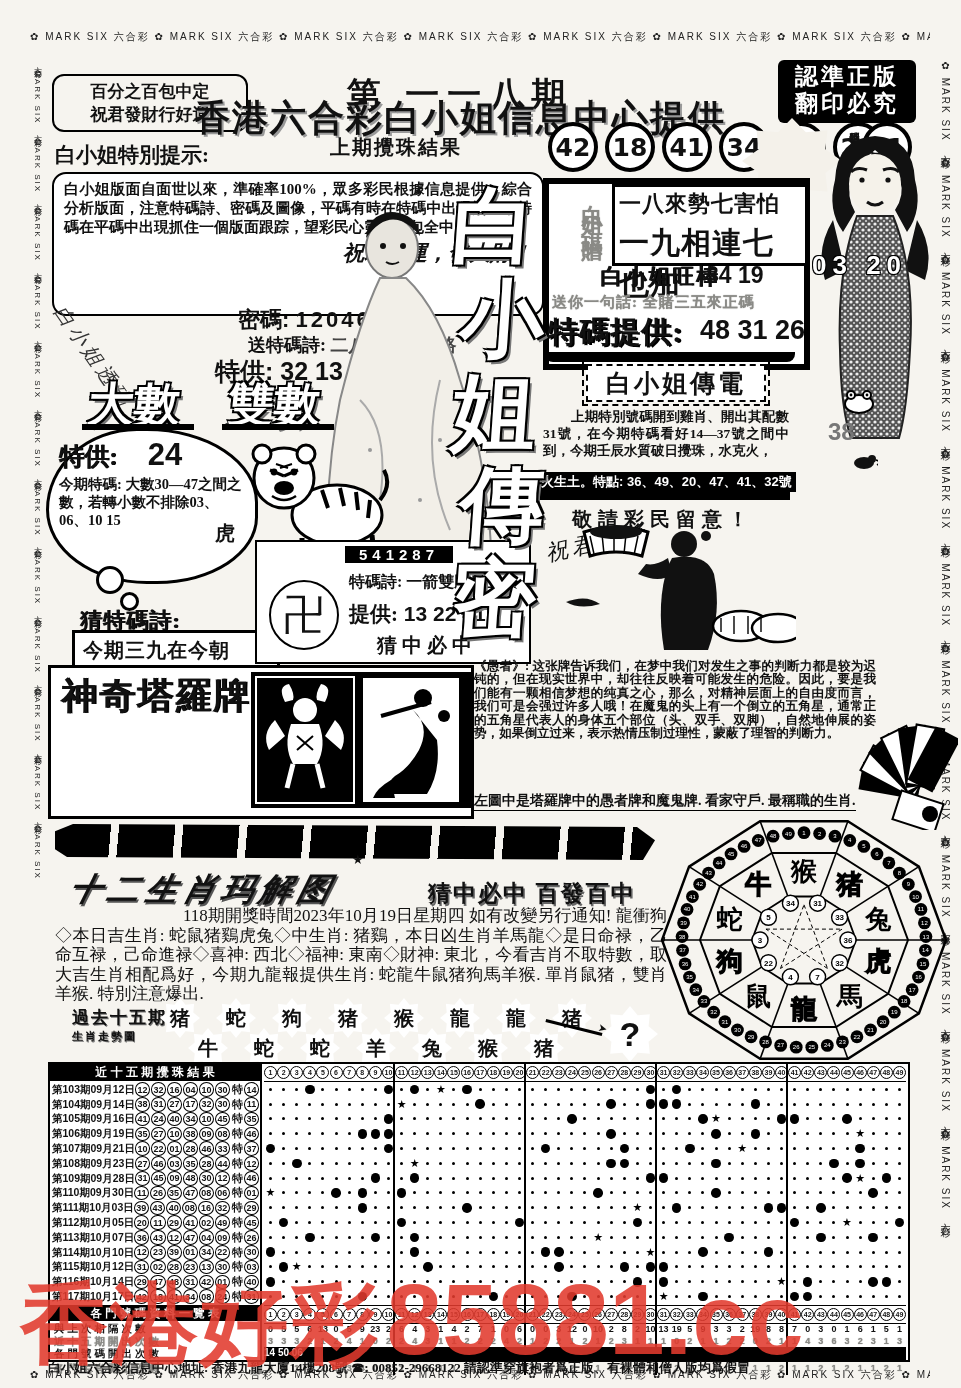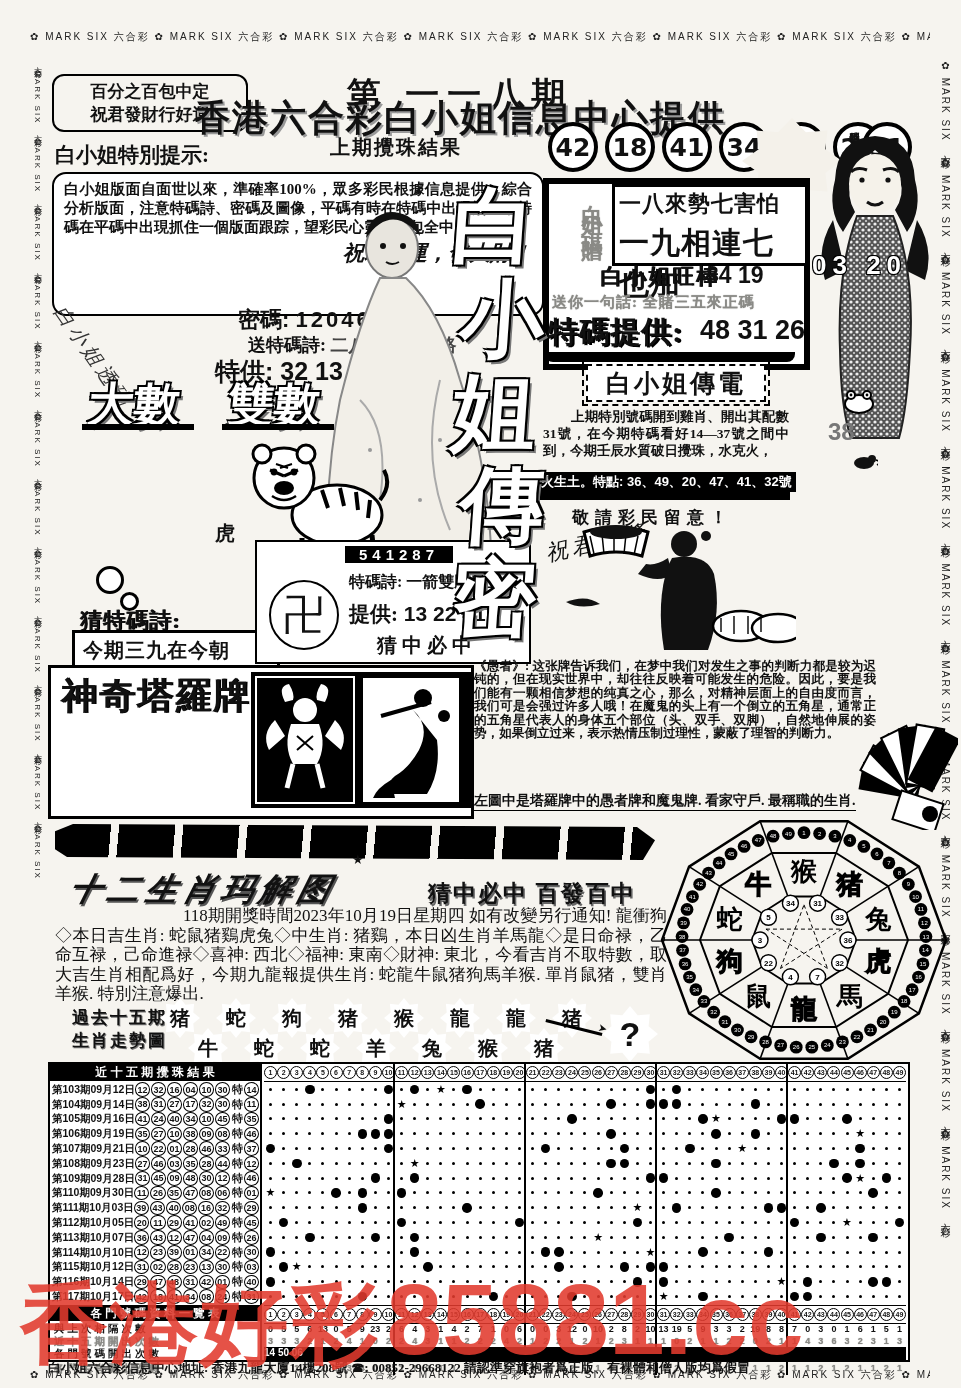--- a/index.html
+++ b/index.html
@@ -67,20 +67,24 @@
   <div class="abs strip stripv" id="strip-left" style="left:26px;top:60px;width:16px;height:1290px;font-size:8px;">六合彩 MARK SIX 六合彩 MARK SIX 六合彩 MARK SIX 六合彩 MARK SIX 六合彩 MARK SIX 六合彩 MARK SIX 六合彩 MARK SIX 六合彩 MARK SIX 六合彩 MARK SIX 六合彩 MARK SIX 六合彩 MARK SIX 六合彩 MARK SIX </div>
   <div class="abs strip stripv" id="strip-right" style="left:922px;top:60px;width:30px;height:1290px;font-size:10px;">✿ MARK SIX 六合彩 ✿ MARK SIX 六合彩 ✿ MARK SIX 六合彩 ✿ MARK SIX 六合彩 ✿ MARK SIX 六合彩 ✿ MARK SIX 六合彩 ✿ MARK SIX 六合彩 ✿ MARK SIX 六合彩 ✿ MARK SIX 六合彩 ✿ MARK SIX 六合彩 ✿ MARK SIX 六合彩 ✿ MARK SIX 六合彩 </div>
   <div class="abs strip" id="strip-bottom" style="left:30px;top:1368px;width:900px;height:18px;font-size:10px;">✿ MARK SIX 六合彩 ✿ MARK SIX 六合彩 ✿ MARK SIX 六合彩 ✿ MARK SIX 六合彩 ✿ MARK SIX 六合彩 ✿ MARK SIX 六合彩 ✿ MARK SIX 六合彩 ✿ MARK SIX 六合彩 </div>
 
   <div class="abs sloganbox b serif" style="left:52px;top:62px;width:180px;margin-top:12px;">
     <div>百分之百包中定</div>
     <div>祝君發財行好運</div>
   </div>
   <div class="abs b serif" style="left:150px;top:72px;width:620px;text-align:center;font-size:34px;letter-spacing:8px;">第 一一八期</div>
   <div class="abs b serif" style="left:120px;top:94px;width:680px;text-align:center;font-size:36px;letter-spacing:2px;text-shadow:2px 2px 0 #999;">香港六合彩白小姐信息中心提供</div>
+  <div class="abs badge" style="left:778px;top:60px;width:138px;height:60px;">
+    <div>認準正版</div>
+    <div>翻印必究</div>
+  </div>
 
   <div class="abs b serif" style="left:55px;top:133px;font-size:21px;margin-top:8px;">白小姐特別提示:</div>
   <div class="abs b serif" style="left:330px;top:134px;font-size:20px;letter-spacing:2px;">上期攪珠結果</div>
   <div class="abs" id="balls" style="left:548px;top:122px;display:flex;gap:7px;">
       <div class="ball">42</div>
       <div class="ball">18</div>
       <div class="ball">41</div>
       <div class="ball">34</div>
       <div class="ball">08</div>
       <div class="ball">24</div>
@@ -153,20 +157,25 @@
     <path d="M38,100 Q20,130 30,160 L50,150 Z M122,100 Q140,130 130,160 L110,150 Z" fill="#111"></path>
     <path d="M62,96 L98,96 Q120,150 115,230 Q112,290 104,318 L56,318 Q46,290 45,230 Q42,150 62,96 Z" fill="url(#sp)" stroke="#222" stroke-width="2"></path>
   </svg>
   <div class="abs outline1 b" style="left:812px;top:250px;font-size:26px;letter-spacing:6px;">03 20</div>
 
   <div class="abs bigoutline outline2" style="left:88px;top:374px;transform:skew(-6deg);">大數</div>
   <div class="abs underbar" style="left:82px;top:424px;width:112px;"></div>
   <div class="abs bigoutline outline2" style="left:228px;top:374px;transform:skew(-6deg);">雙數</div>
   <div class="abs underbar" style="left:222px;top:424px;width:112px;"></div>
 
+  <div class="abs bubble" style="left:46px;top:428px;width:186px;height:138px;padding:6px 10px;">
+    <span class="rough serif" style="font-size:25px;">特供:</span>
+    <span class="b" style="font-size:31px;margin-left:26px;">24</span>
+    <div class="serif b" style="font-size:14.5px;line-height:18px;margin-top:2px;">今期特碼: 大數30—47之間之數，若轉小數不排除03、06、10 15</div>
+  </div>
   <div class="abs" style="left:96px;top:566px;width:22px;height:22px;border:3px solid #000;border-radius:50%;background:#fff;"></div>
   <div class="abs" style="left:120px;top:592px;width:13px;height:13px;border:3px solid #000;border-radius:50%;background:#fff;"></div>
 
   <svg class="abs" style="left:232px;top:430px;" width="160" height="135" viewBox="0 0 160 135">
     <ellipse cx="105" cy="85" rx="45" ry="30" fill="#fff" stroke="#000" stroke-width="3"></ellipse>
     <circle cx="52" cy="48" r="30" fill="#fff" stroke="#000" stroke-width="3"></circle>
     <circle cx="30" cy="24" r="9" fill="#fff" stroke="#000" stroke-width="3"></circle>
     <circle cx="74" cy="24" r="9" fill="#fff" stroke="#000" stroke-width="3"></circle>
     <path d="M38,40 L52,46 M66,40 L52,46" stroke="#000" stroke-width="3"></path>
     <circle cx="42" cy="42" r="3.4" fill="#000"></circle>
@@ -203,21 +212,21 @@
     </div>
     <div class="abs serif b" style="left:120px;top:90px;font-size:20px;">猜 中 必 中</div>
   </div>
 
   <div class="abs dashedbox ctr" style="left:586px;top:364px;width:176px;height:34px;">
     <span class="serif b" style="font-size:25px;letter-spacing:3px;">白小姐傳電</span>
   </div>
   <div class="abs serif b" style="left:543px;top:408px;width:246px;font-size:13.5px;line-height:17px;text-align:justify;text-indent:28px;">上期特別號碼開到雞肖、開出其配數31號，在今期特碼看好14—37號之間中到，今期壬辰水質破日攪珠，水克火，</div>
   <div class="abs blackline" style="left:538px;top:472px;width:252px;font-size:13px;padding:1px 3px;">火生土。特點: 36、49、20、47、41、32號</div>
   <div class="abs" style="left:538px;top:492px;width:252px;height:8px;background:#000;"></div>
-  <div class="abs serif b" style="left:572px;top:506px;font-size:17px;letter-spacing:6px;">敬請彩民留意！</div>
+  <div class="abs serif b" style="left:572px;top:506px;font-size:20px;letter-spacing:6px;">敬請彩民留意！</div>
   <div class="abs serif" style="left:545px;top:528px;font-size:22px;font-style:italic;transform:rotate(-12deg);letter-spacing:4px;">祝君中獎</div>
   <div class="abs" style="left:828px;top:418px;font-size:24px;color:#777;font-weight:bold;">38</div>
 
   <svg class="abs" style="left:556px;top:522px;" width="240" height="142" viewBox="0 0 240 142">
     <path d="M28,10 Q60,0 92,10 L86,34 Q60,26 34,34 Z" fill="#fff" stroke="#000" stroke-width="3"></path>
     <path d="M34,14 L38,32 M46,12 L48,32 M58,11 L58,31 M70,12 L68,32 M82,14 L78,33" stroke="#000" stroke-width="1.5"></path>
     <ellipse cx="60" cy="10" rx="26" ry="7" fill="#111"></ellipse>
     <circle cx="128" cy="22" r="13" fill="#111"></circle>
     <path d="M112,36 Q100,44 90,42 L82,52 Q104,62 116,52 Z" fill="#111"></path>
     <path d="M116,36 Q150,30 158,52 Q166,90 152,128 L108,128 Q100,80 112,44 Z" fill="#111"></path>
@@ -429,21 +438,21 @@
         <text x="142.4032522475023" y="94.17509168905165" text-anchor="middle" font-size="8" font-weight="bold">34</text>
         <line x1="156" y1="92.8" x2="179.51141009169893" y2="156.47739820199814" stroke="#000" stroke-width="1" stroke-dasharray="4 3"></line>
         <line x1="194.04226065180615" y1="117.12260179800185" x2="132.4885899083011" y2="156.47739820199814" stroke="#000" stroke-width="1" stroke-dasharray="4 3"></line>
         <line x1="179.51141009169893" y1="156.47739820199814" x2="117.95773934819385" y2="117.12260179800184" stroke="#000" stroke-width="1" stroke-dasharray="4 3"></line>
         <line x1="132.4885899083011" y1="156.47739820199814" x2="156" y2="92.8" stroke="#000" stroke-width="1" stroke-dasharray="4 3"></line>
         <line x1="117.95773934819385" y1="117.12260179800184" x2="194.04226065180615" y2="117.12260179800185" stroke="#000" stroke-width="1" stroke-dasharray="4 3"></line>
       </svg></div>
 
   <div class="abs" style="left:72px;top:1006px;">
     <div class="rough serif" style="font-size:17px;letter-spacing:2px;text-shadow:1px 1px 0 #777;">過去十五期</div>
-    <div class="rough serif" style="font-size:17px;letter-spacing:2px;text-shadow:1px 1px 0 #777;">生肖走勢圖</div>
+    <div class="rough serif" style="font-size:11px;letter-spacing:2px;text-shadow:1px 1px 0 #777;">生肖走勢圖</div>
   </div>
   <div class="abs" id="trend-zone" style="left:150px;top:998px;width:540px;height:64px;">
       <div class="burst star8" style="left: 10px; top: 0px; width: 40px; height: 40px; font-size: 20px;">猪</div>
       <div class="burst star8" style="left: 66px; top: 0px; width: 40px; height: 40px; font-size: 20px;">蛇</div>
       <div class="burst star8" style="left: 122px; top: 0px; width: 40px; height: 40px; font-size: 20px;">狗</div>
       <div class="burst star8" style="left: 178px; top: 0px; width: 40px; height: 40px; font-size: 20px;">猪</div>
       <div class="burst star8" style="left: 234px; top: 0px; width: 40px; height: 40px; font-size: 20px;">猴</div>
       <div class="burst star8" style="left: 290px; top: 0px; width: 40px; height: 40px; font-size: 20px;">龍</div>
       <div class="burst star8" style="left: 346px; top: 0px; width: 40px; height: 40px; font-size: 20px;">龍</div>
       <div class="burst star8" style="left: 402px; top: 0px; width: 40px; height: 40px; font-size: 20px;">猪</div>

